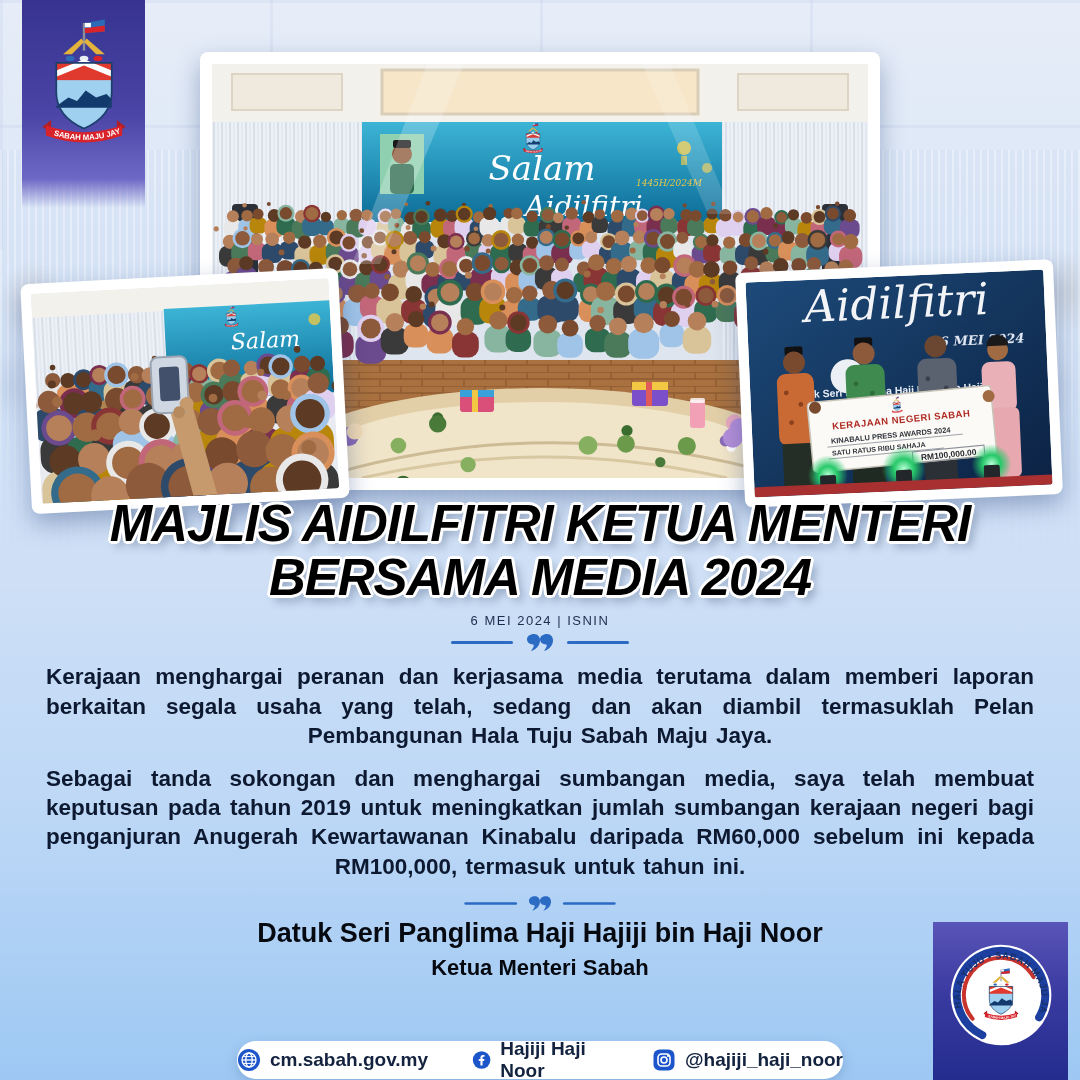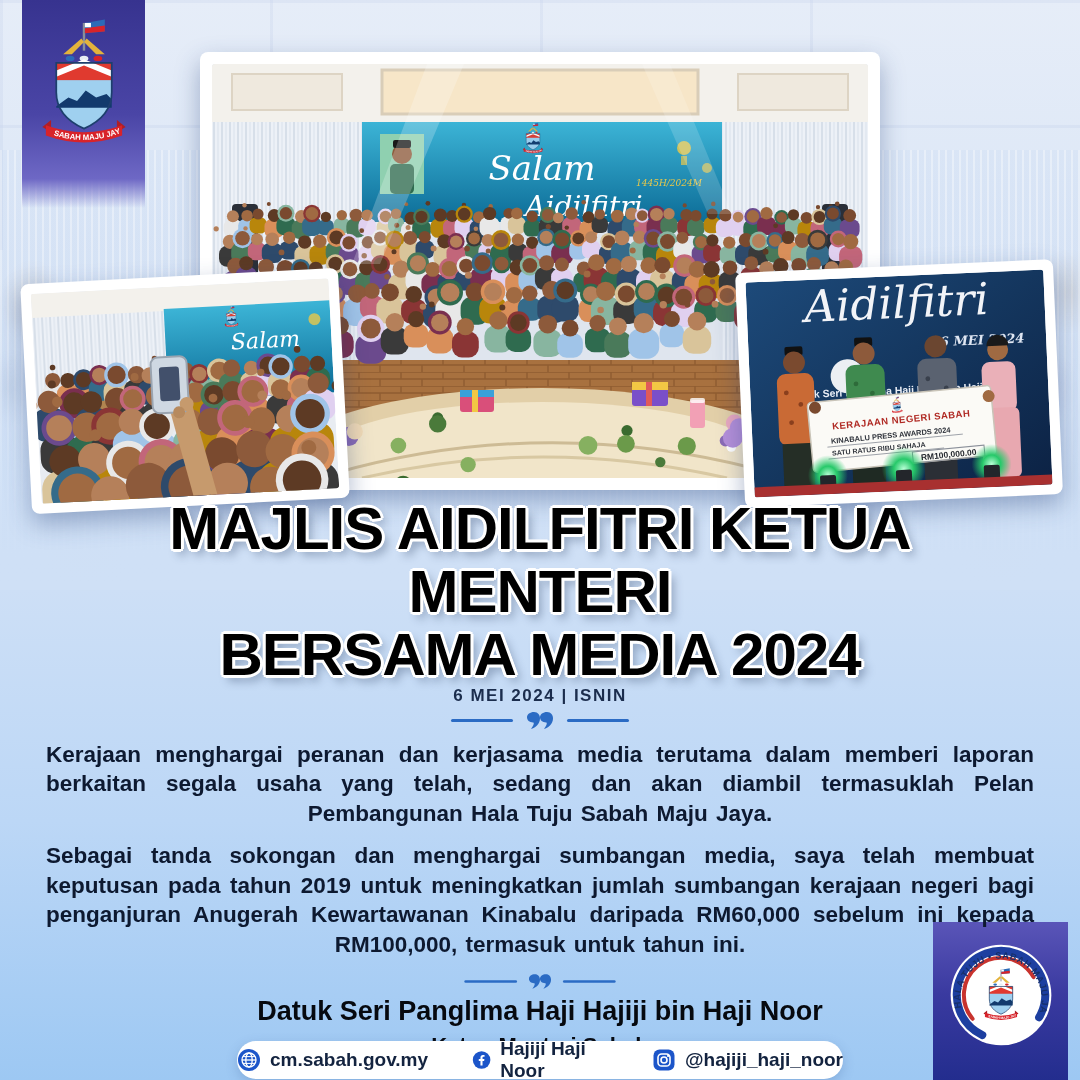--- a/index.html
+++ b/index.html
@@ -40,25 +40,25 @@
     background:linear-gradient(180deg,#37338f 0%,#4a45a6 55%,#6e68c5 86%, rgba(110,104,197,0) 100%); }
   .banner-tl svg { margin-top:16px; }
 
   
   .banner-br { position:absolute; left:933px; top:922px; width:135px; height:158px; z-index:5; text-align:center;
     background:linear-gradient(180deg,#5a55b8 0%,#3a3aa0 45%,#232d8e 100%); }
   .banner-br svg { margin-top:20px; }
 
   
   .content { position:absolute; left:46px; right:46px; top:497px; z-index:6; text-align:center; color:#101c30; }
-  .title { font-weight:900; font-size:60px; line-height:1.05; letter-spacing:-1px; color:#000;
+  .title { font-weight:900; font-size:51px; line-height:1.05; letter-spacing:-1px; color:#000;
     text-shadow: 3px 0 0 #fff,-3px 0 0 #fff,0 3px 0 #fff,0 -3px 0 #fff,
                  2px 2px 0 #fff,-2px -2px 0 #fff,2px -2px 0 #fff,-2px 2px 0 #fff,
-                 5px 6px 10px rgba(40,60,95,.40); }
-  .date-line { font-size:17px; font-weight:700; letter-spacing:1.5px; color:#1b2d4d; }
+                 5px 6px 10px rgba(40,60,95,.40); font-style: italic; }
+  .date-line { margin-top:9px; font-size:13px; font-weight:400; letter-spacing:1.5px; color:#1b2d4d; }
   .divider { display:flex; align-items:center; justify-content:center; gap:12px; margin:5px auto 10px; }
   .divider .rule { width:62px; height:3px; background:#2b6bc4; border-radius:2px; }
   .divider .qmark { width:30px; height:19px; }
   .paras { margin-top:2px; }
   .paras p { font-size:22.5px; font-weight:700; line-height:1.31; text-align:justify; text-align-last:center;
     word-spacing:2px; color:#0d1930; margin:8px 0 13px; }
   .divider.close { margin:0 auto 5px; transform:scale(.85); }
   .attr-name { font-size:27px; font-weight:800; color:#06090f; }
   .attr-role { font-size:22px; font-weight:800; color:#06090f; margin-top:6px; }
 

